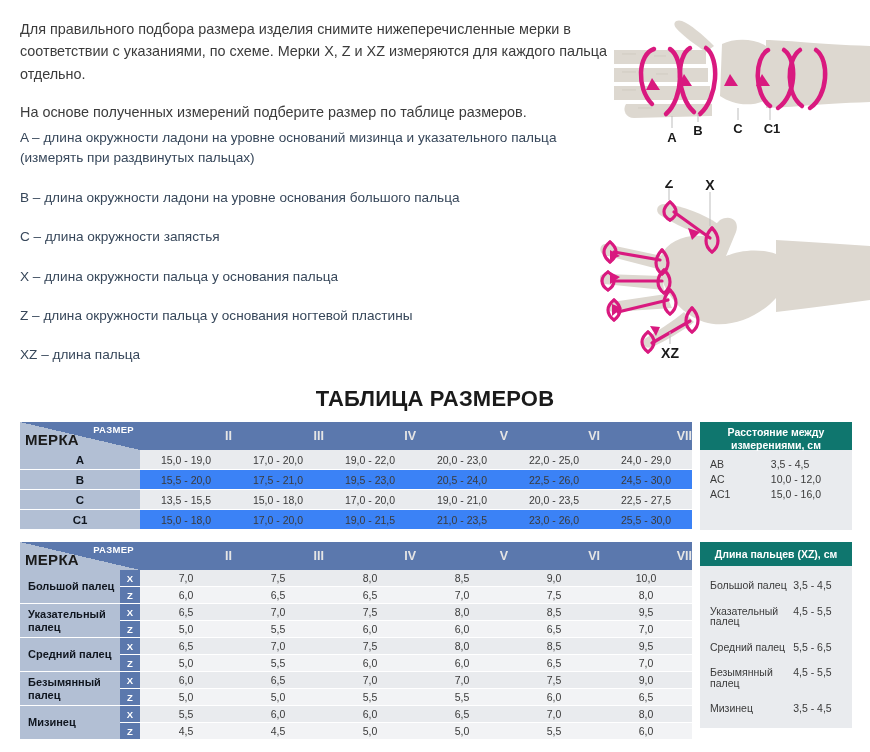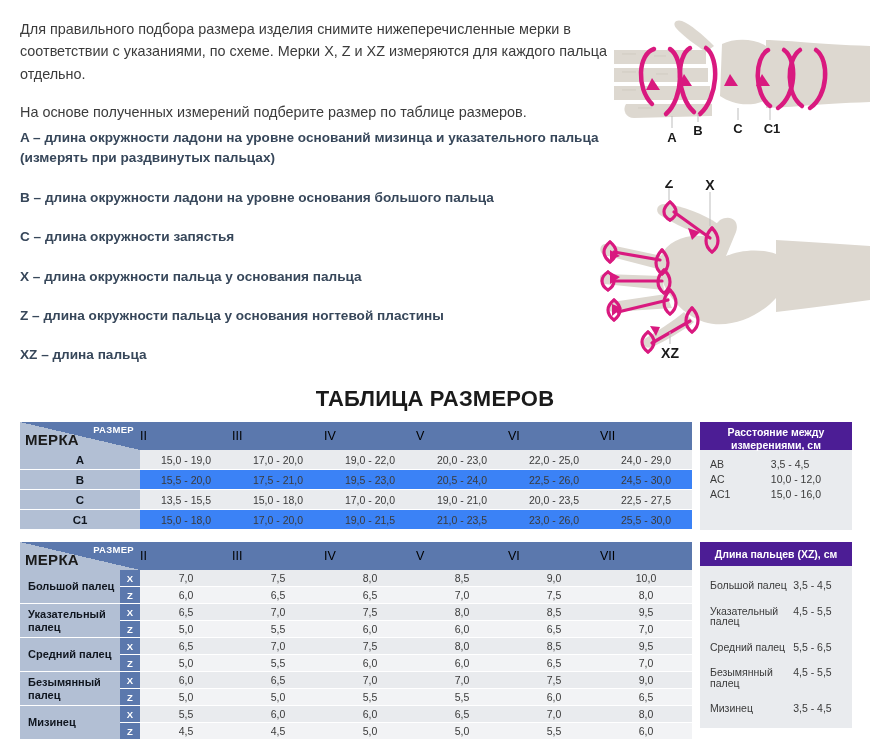--- a/index.html
+++ b/index.html
@@ -16,21 +16,21 @@
   .intro{
     position:absolute;left:20px;top:18px;width:600px;
   }
   .intro p{
     margin:0 0 16px 0;
     font-size:14.4px;
     line-height:1.55;
     color:#3b3b3b;
   }
   .meas-list{
-    position:absolute;left:20px;top:128px;width:600px;font-weight:bold;
+    position:absolute;left:20px;top:128px;width:600px;
   }
   .meas-list .mrow{
     font-size:13.6px;
     line-height:1.5;
     color:#37475a;
     margin-bottom:19px;
   }
 
   
   .illus1{position:absolute;left:614px;top:4px;width:256px;height:145px;}
@@ -44,23 +44,23 @@
     letter-spacing:.2px;
   }
 
   
   .tblwrap{position:absolute;}
   table{border-collapse:collapse;table-layout:fixed;}
   td,th{padding:0;margin:0;}
 
   .hd{
     background:#5b78ad;
-    color:#000000;
-    font-weight:normal;
-    text-align:left;
+    color:#e5e5e5;
+    font-weight:bold;
+    text-align:right;
     font-size:12.5px;
     height:28px;
     vertical-align:middle;
   }
   .hd-corner{
     background:#5b78ad;
     position:relative;
     height:28px;
     overflow:hidden;
     padding-left:35px;
@@ -96,21 +96,21 @@
     border-bottom:1px solid #ffffff;
   }
   .t1 .r-even .cell{background:#e9ebee;}
   .t1 .r-odd  .cell{background:#3b82f6;}
 
   
   .side{
     background:#e9ebee;
   }
   .side-hd{
-    background:#4c1d95;color:#fff;font-weight:bold;
+    background:#0f766e;color:#fff;font-weight:bold;
     font-size:10.5px;text-align:center;line-height:1.25;
     padding:4px 4px;height:28px;box-sizing:border-box;
   }
   .side-body{padding:7px 25px 6px 10px;}
   .side-body .srow{
     display:flex;font-size:10.5px;color:#3a3a3a;line-height:1.45;
   }
   .side-body .srow .k{width:52%;}
   .side-body .srow .v{width:48%;}
 

